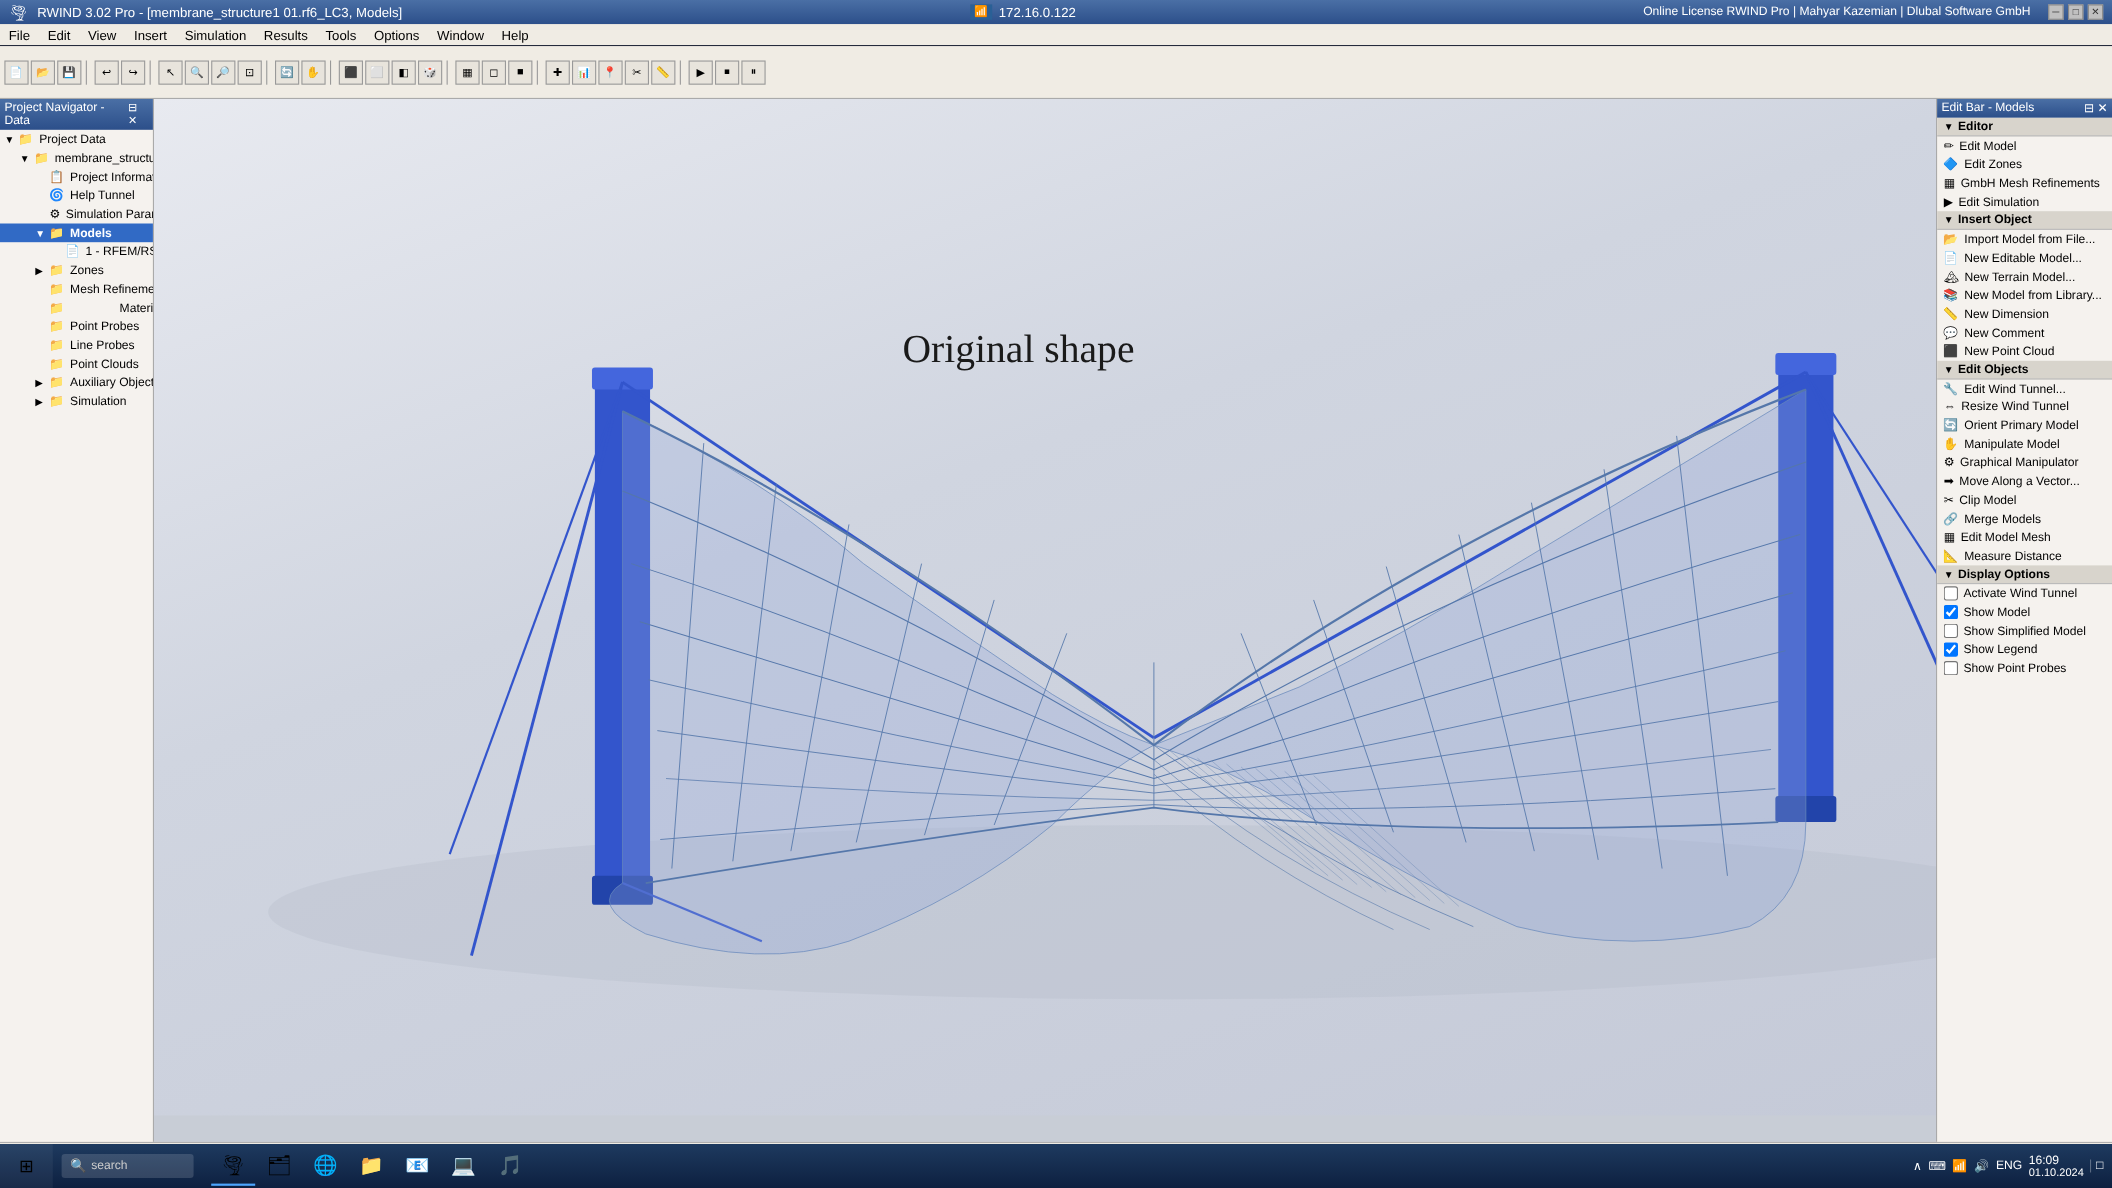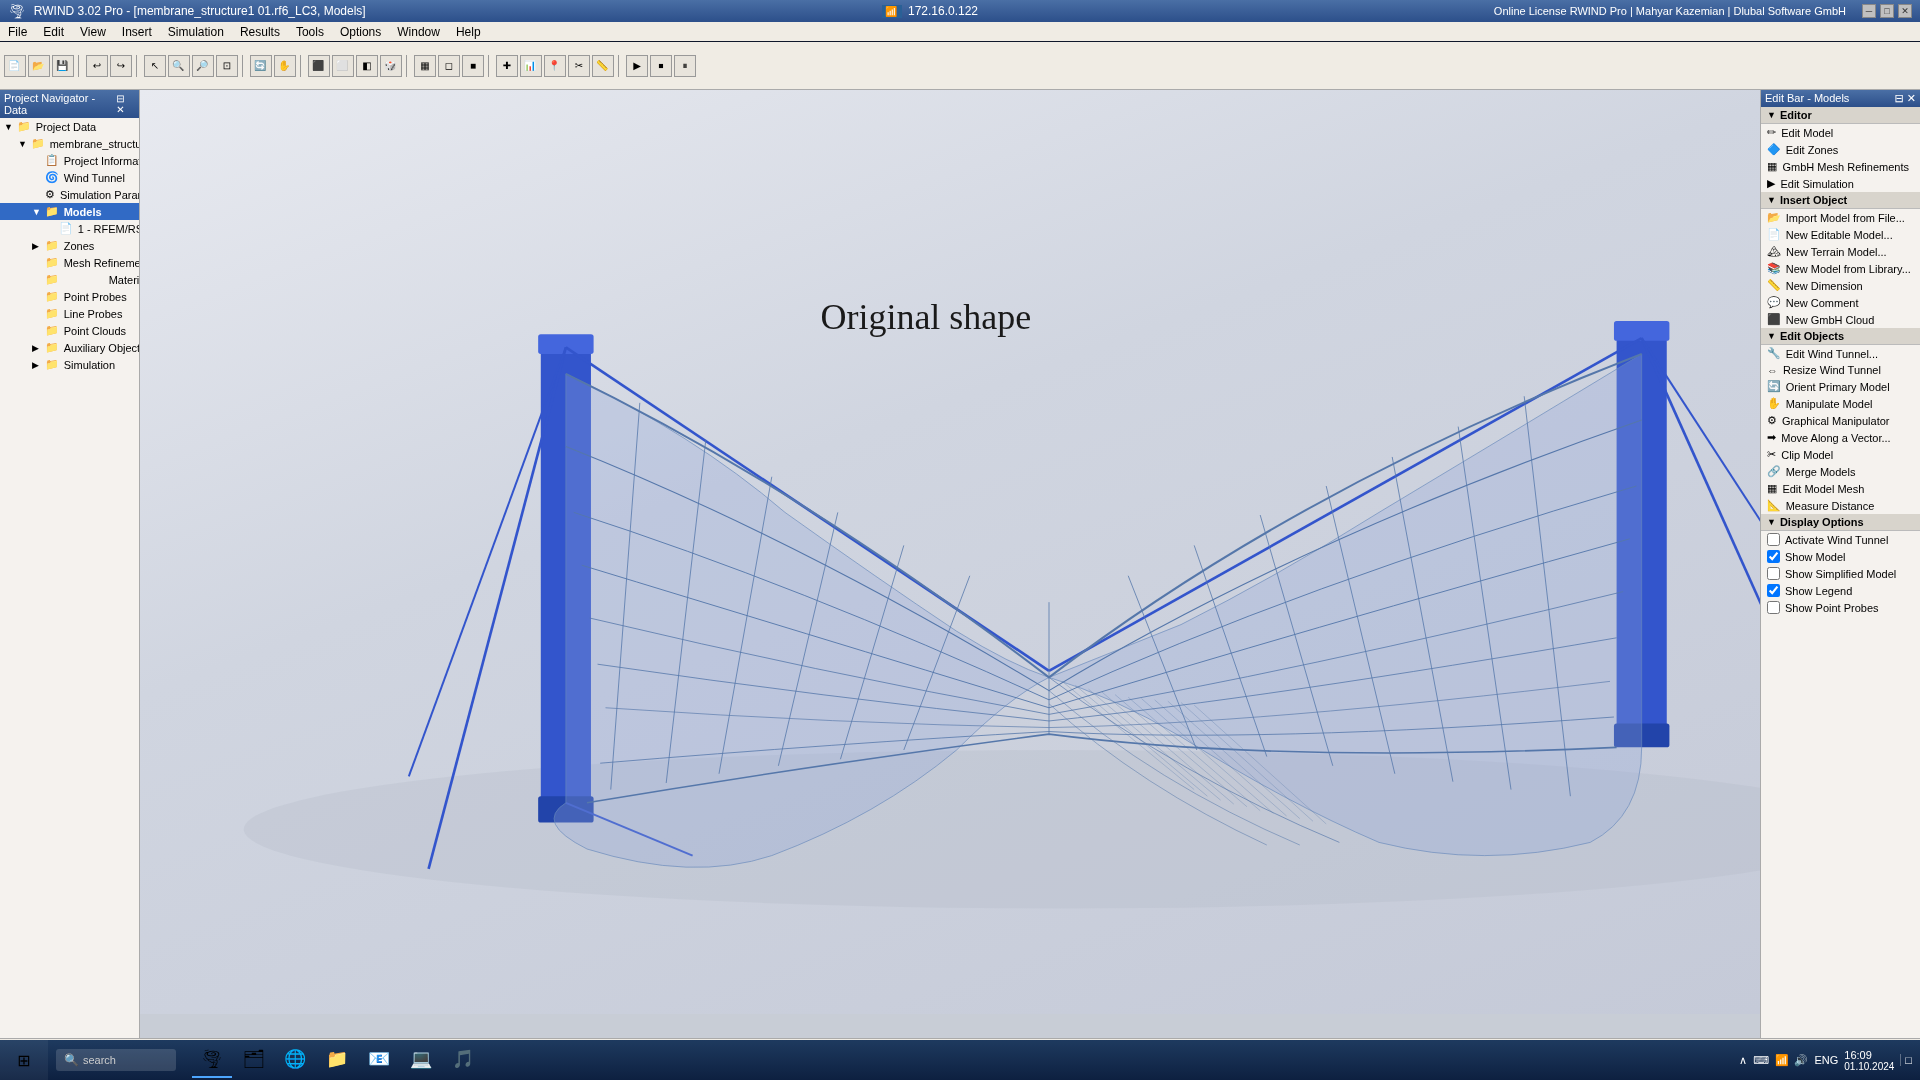--- a/index.html
+++ b/index.html
@@ -330,21 +330,21 @@
           <span style="margin-left:2px;">membrane_structure1</span>
         </div>
         <div class="tree-item" style="padding-left: 32px;">
           <span style="font-size:9px;min-width:10px;"></span>
           <span style="font-size:11px;">📋</span>
           <span style="margin-left:2px;">Project Information</span>
         </div>
         <div class="tree-item" style="padding-left: 32px;">
           <span style="font-size:9px;min-width:10px;"></span>
           <span style="font-size:11px;">🌀</span>
-          <span style="margin-left:2px;">Wind Tunnel</span>
+          <span style="margin-left:2px;">Help Tunnel</span>
         </div>
         <div class="tree-item" style="padding-left: 32px;">
           <span style="font-size:9px;min-width:10px;"></span>
           <span style="font-size:11px;">⚙</span>
           <span style="margin-left:2px;">Simulation Parameters</span>
         </div>
         <div class="tree-item selected" style="padding-left: 32px; font-weight: bold;">
           <span style="font-size:9px;min-width:10px;">▼</span>
           <span style="font-size:11px;">📁</span>
           <span style="margin-left:2px;">Models</span>
@@ -547,21 +547,21 @@
           <div class="panel-item">
             <span class="panel-icon">📏</span>
             <span>New Dimension</span>
           </div>
           <div class="panel-item">
             <span class="panel-icon">💬</span>
             <span>New Comment</span>
           </div>
           <div class="panel-item">
             <span class="panel-icon">⬛</span>
-            <span>New GmbH Cloud</span>
+            <span>New Point Cloud</span>
           </div>
         </div>
         <div>
           <div class="section-header">
             <span class="section-collapse">▼</span>
             <span>Edit Objects</span>
           </div>
           <div class="panel-item">
             <span class="panel-icon">🔧</span>
             <span>Edit Wind Tunnel...</span>

